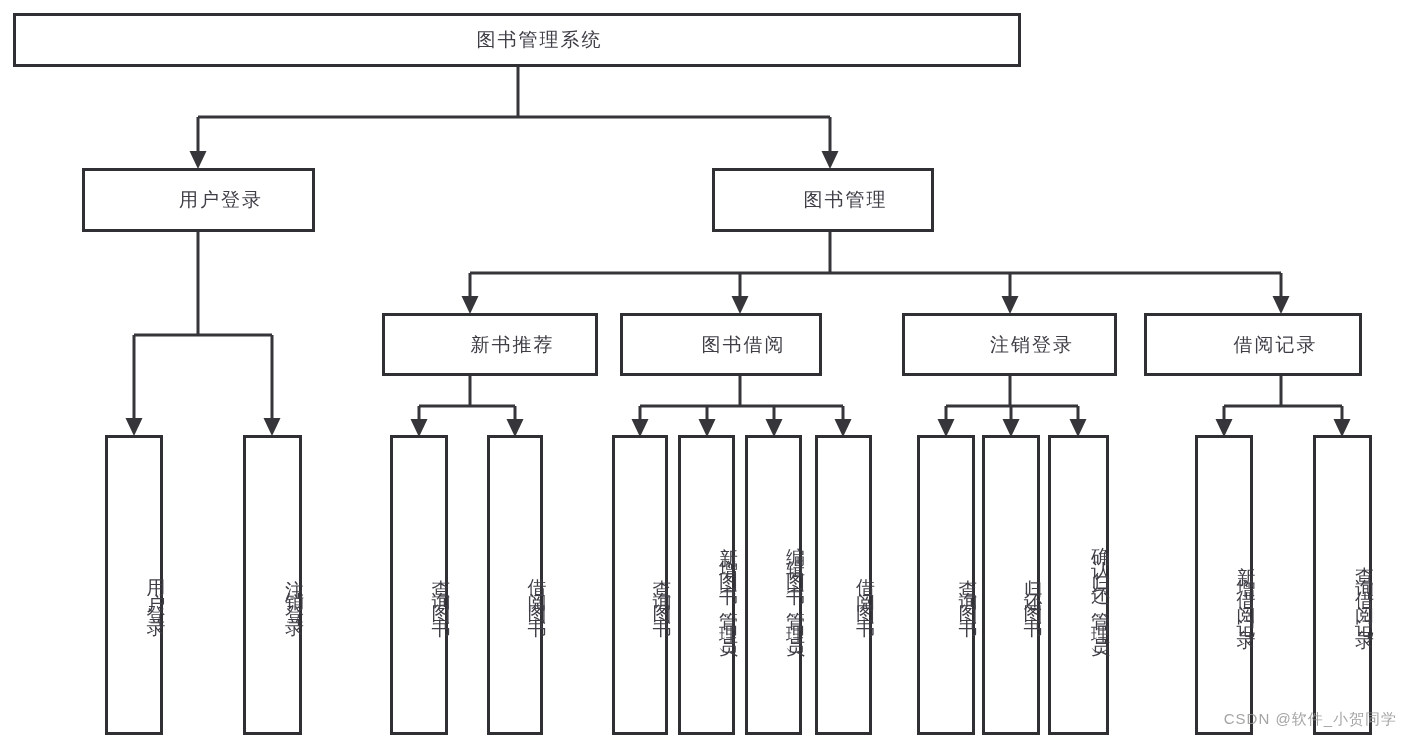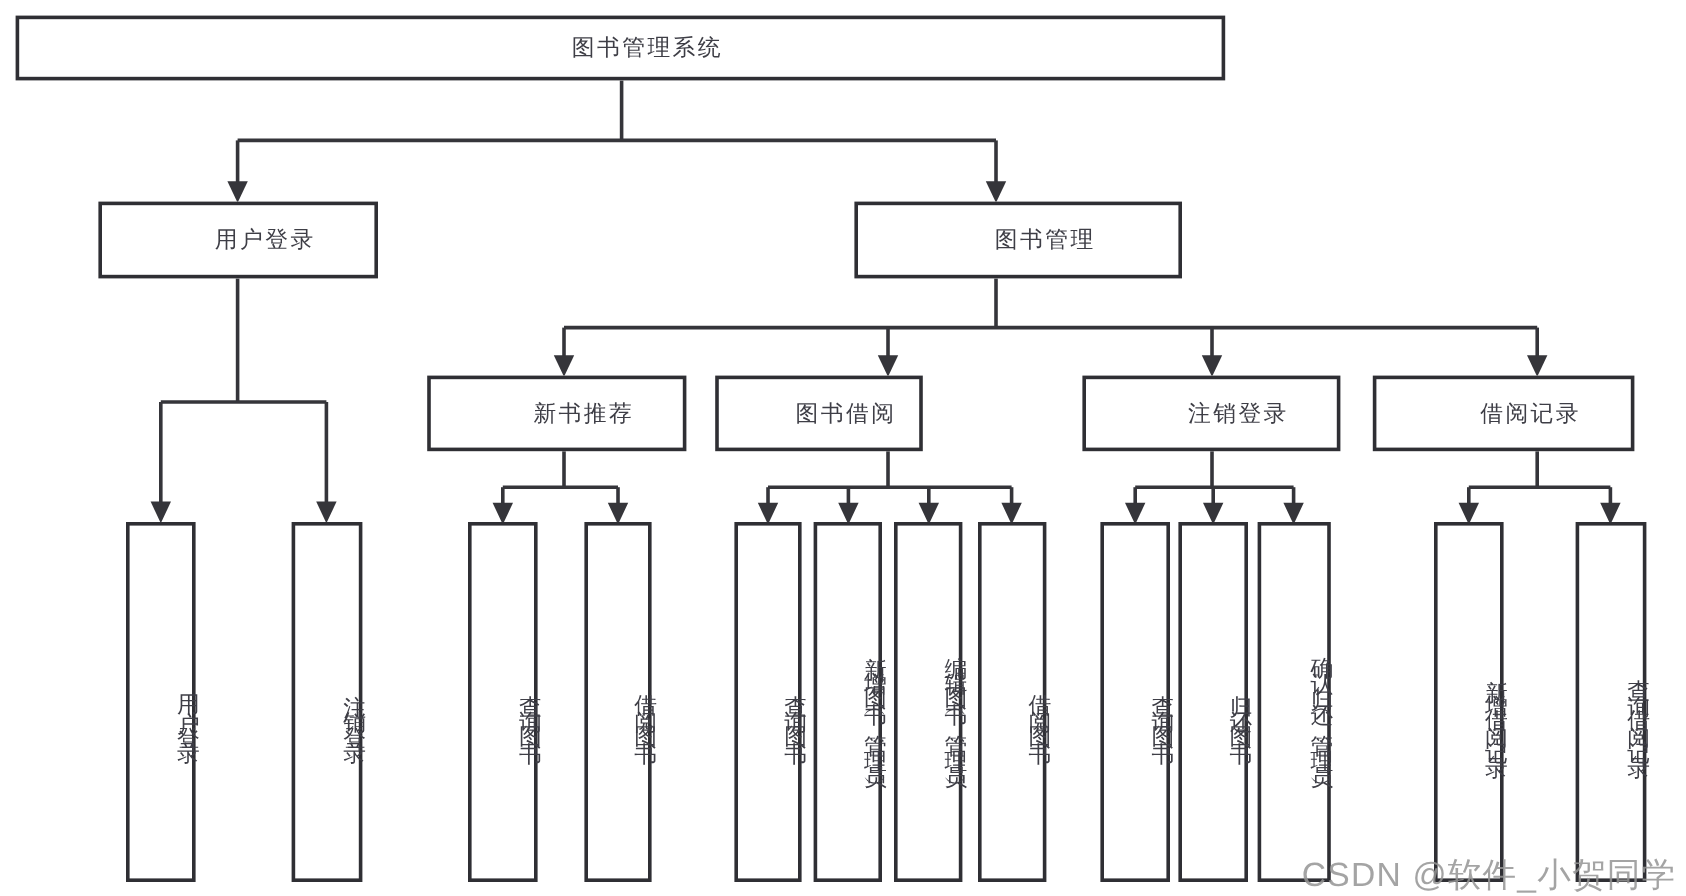--- a/index.html
+++ b/index.html
@@ -42,21 +42,21 @@
     letter-spacing: 13px;
     font-size: 19px;
     line-height: 1;
     padding-top: 10px;
   }
   .watermark {
     position: absolute;
     right: 8px;
     top: 710px;
     z-index: 3;
-    font-size: 28px;
+    font-size: 15px;
     letter-spacing: 1px;
     color: rgba(148, 148, 148, 0.85);
     white-space: nowrap;
   }
 </style>
 </head>
 <body>
 
 <div class="canvas">
 
@@ -122,24 +122,24 @@
       <path d="M1002.5 419 L1019.5 419 L1011 437 Z"></path>
       <path d="M1069.5 419 L1086.5 419 L1078 437 Z"></path>
       <path d="M1215.5 419 L1232.5 419 L1224 437 Z"></path>
       <path d="M1333.5 419 L1350.5 419 L1342 437 Z"></path>
     </g>
   </svg>
 
   <div class="box" style="left:13px; top:13px; width:1008px; height:54px;">图书管理系统</div>
 
   <div class="box" style="left:82px; top:168px; width:233px; height:64px;">用户登录</div>
-  <div class="box" style="left:712px; top:168px; width:273px; height:64px;">图书管理</div>
+  <div class="box" style="left:712px; top:168px; width:222px; height:64px;">图书管理</div>
 
-  <div class="box" style="left:356px; top:313px; width:216px; height:63px;">新书推荐</div>
-  <div class="box" style="left:596px; top:313px; width:173px; height:63px;text-align:right;">图书借阅</div>
+  <div class="box" style="left:382px; top:313px; width:216px; height:63px;">新书推荐</div>
+  <div class="box" style="left:620px; top:313px; width:202px; height:63px;text-align:right;">图书借阅</div>
   <div class="box" style="left:902px; top:313px; width:215px; height:63px;">注销登录</div>
   <div class="box" style="left:1144px; top:313px; width:218px; height:63px;">借阅记录</div>
 
   <div class="box leaf" style="left:105px; top:435px; width:58px; height:300px;">用户登录</div>
   <div class="box leaf" style="left:243px; top:435px; width:59px; height:300px;">注销登录</div>
 
   <div class="box leaf" style="left:390px; top:435px; width:58px; height:300px;">查询图书</div>
   <div class="box leaf" style="left:487px; top:435px; width:56px; height:300px;">借阅图书</div>
 
   <div class="box leaf" style="left:612px; top:435px; width:56px; height:300px;">查询图书</div>

